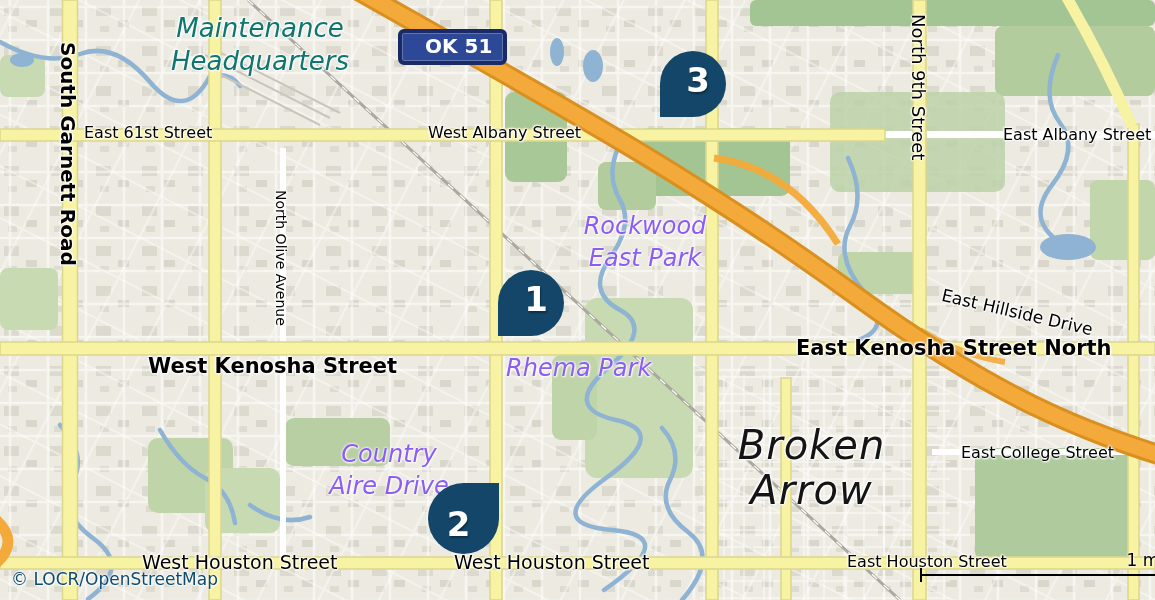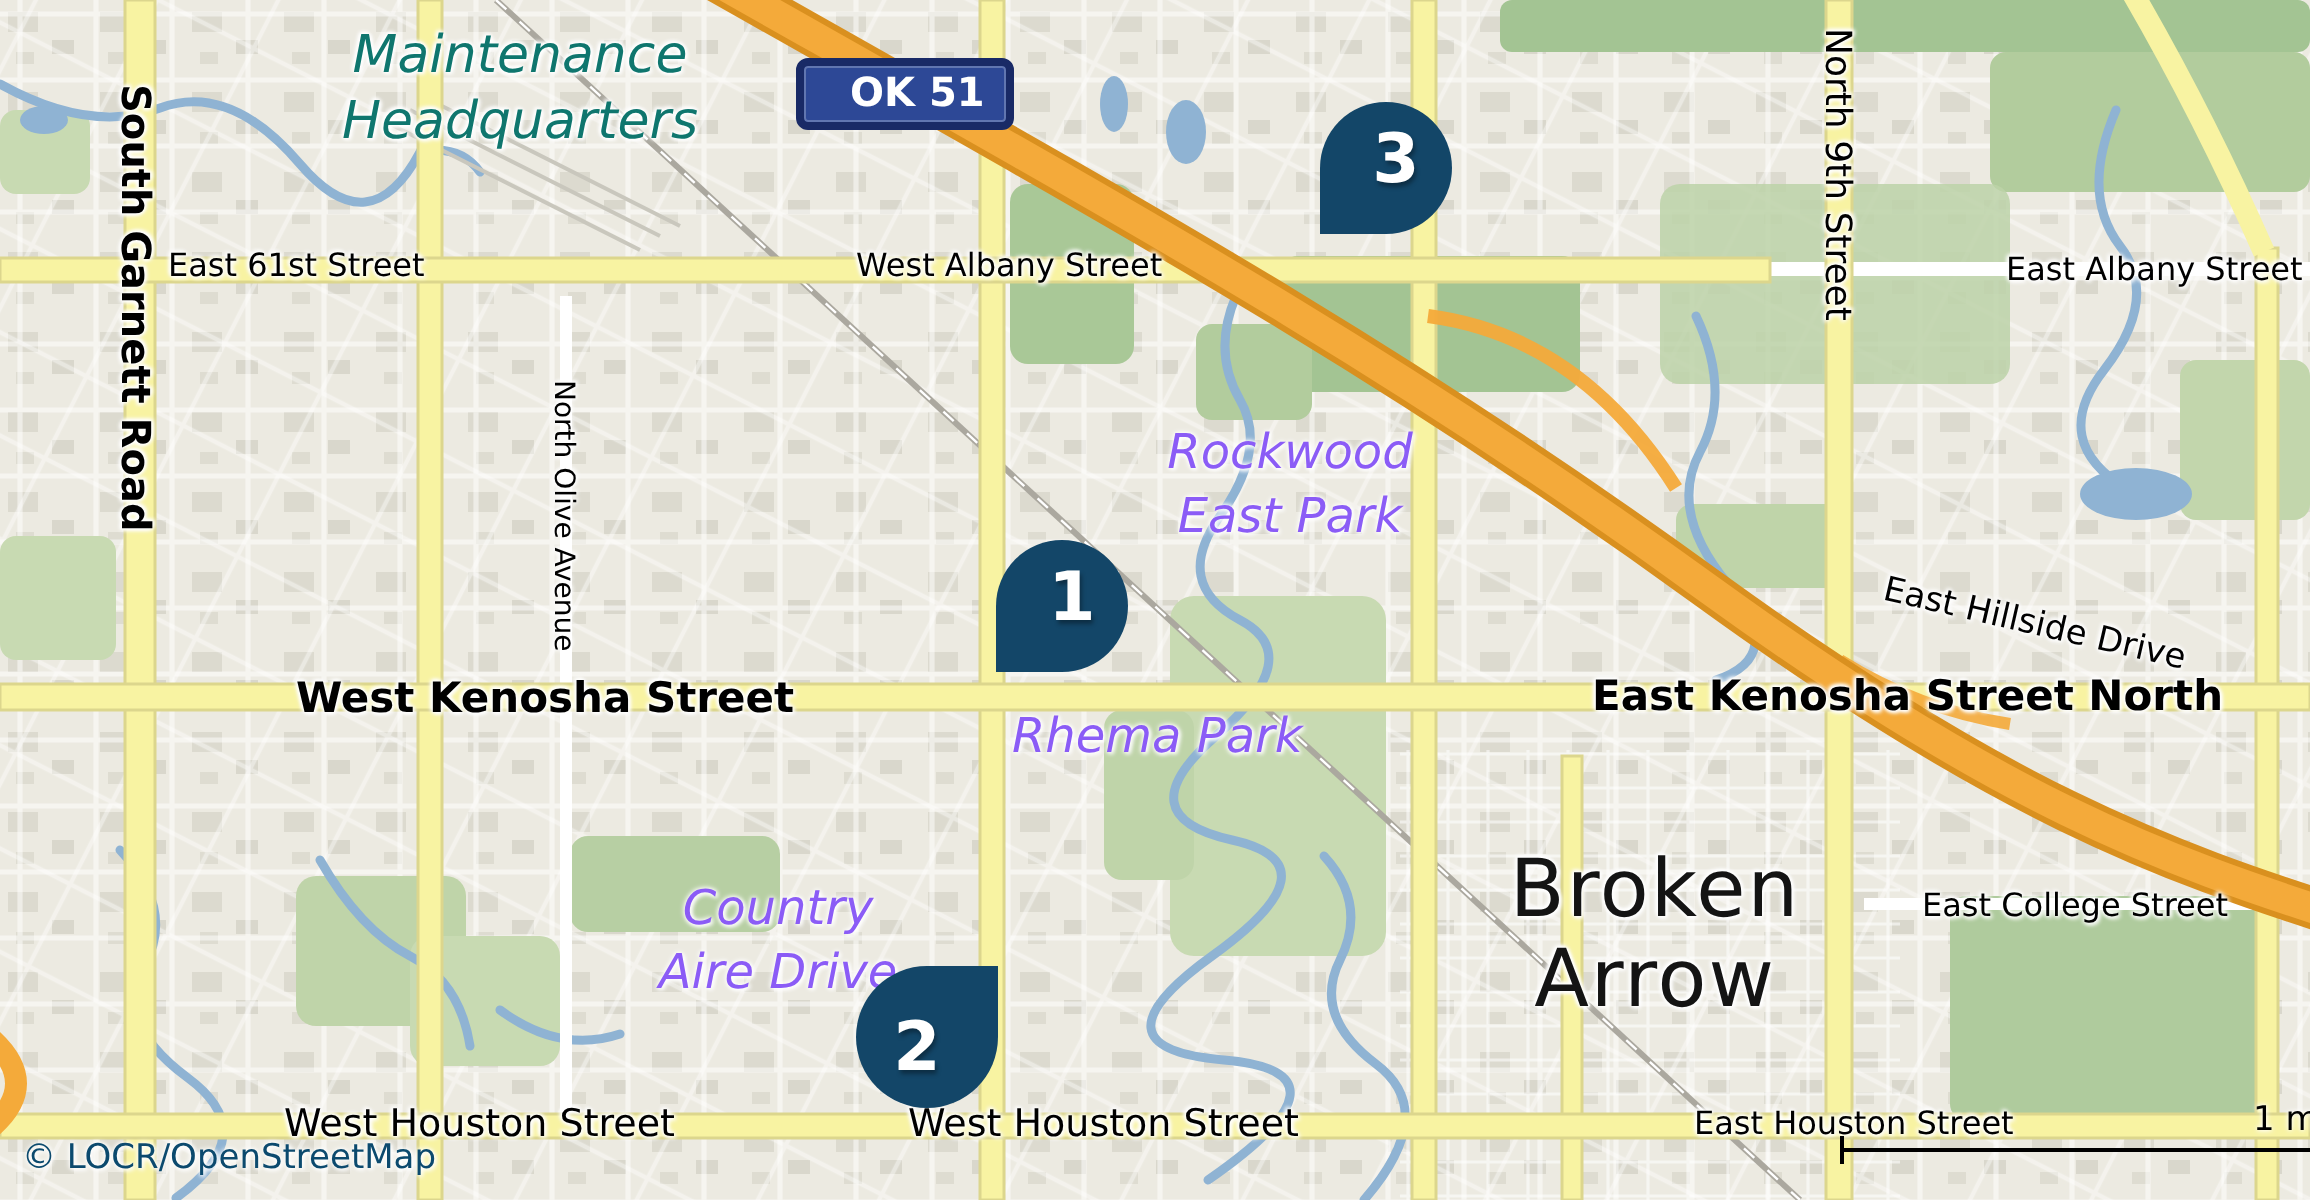--- a/index.html
+++ b/index.html
@@ -171,32 +171,32 @@
 
   <div class="lbl vertical" style="left:273px;top:190px;font-size:14px;">North Olive Avenue</div>
 
   <div class="lbl park-lbl" style="left:550px;top:210px;width:190px;">
     <div>Rockwood</div>
     <div>East Park</div>
   </div>
 
   <div class="lbl" style="left:944px;top:286px;font-size:17px;transform:rotate(13deg);transform-origin:0 0;">East Hillside Drive</div>
 
-  <div class="lbl street-bold" style="left:148px;top:338px;text-align:right;">West Kenosha Street</div>
+  <div class="lbl street-bold" style="left:148px;top:355px;text-align:right;">West Kenosha Street</div>
 
   <div class="lbl park-lbl" style="left:506px;top:352px;">Rhema Park</div>
 
   <div class="lbl street-bold" style="left:796px;top:337px;">East Kenosha Street North</div>
 
   <div class="lbl park-lbl" style="left:320px;top:438px;width:138px;">
     <div>Country</div>
     <div>Aire Drive</div>
   </div>
 
-  <div class="lbl city-lbl" style="left:735px;top:423px;width:185px;">
+  <div class="lbl city-lbl" style="left:719px;top:423px;width:185px;font-style:italic;">
     <div>Broken</div>
     <div>Arrow</div>
   </div>
 
   <div class="lbl street-sm" style="left:961px;top:444px;">East College Street</div>
 
   <div class="lbl street-md" style="left:142px;top:552px;">West Houston Street</div>
 
   <div class="lbl street-md" style="left:454px;top:552px;">West Houston Street</div>
 

